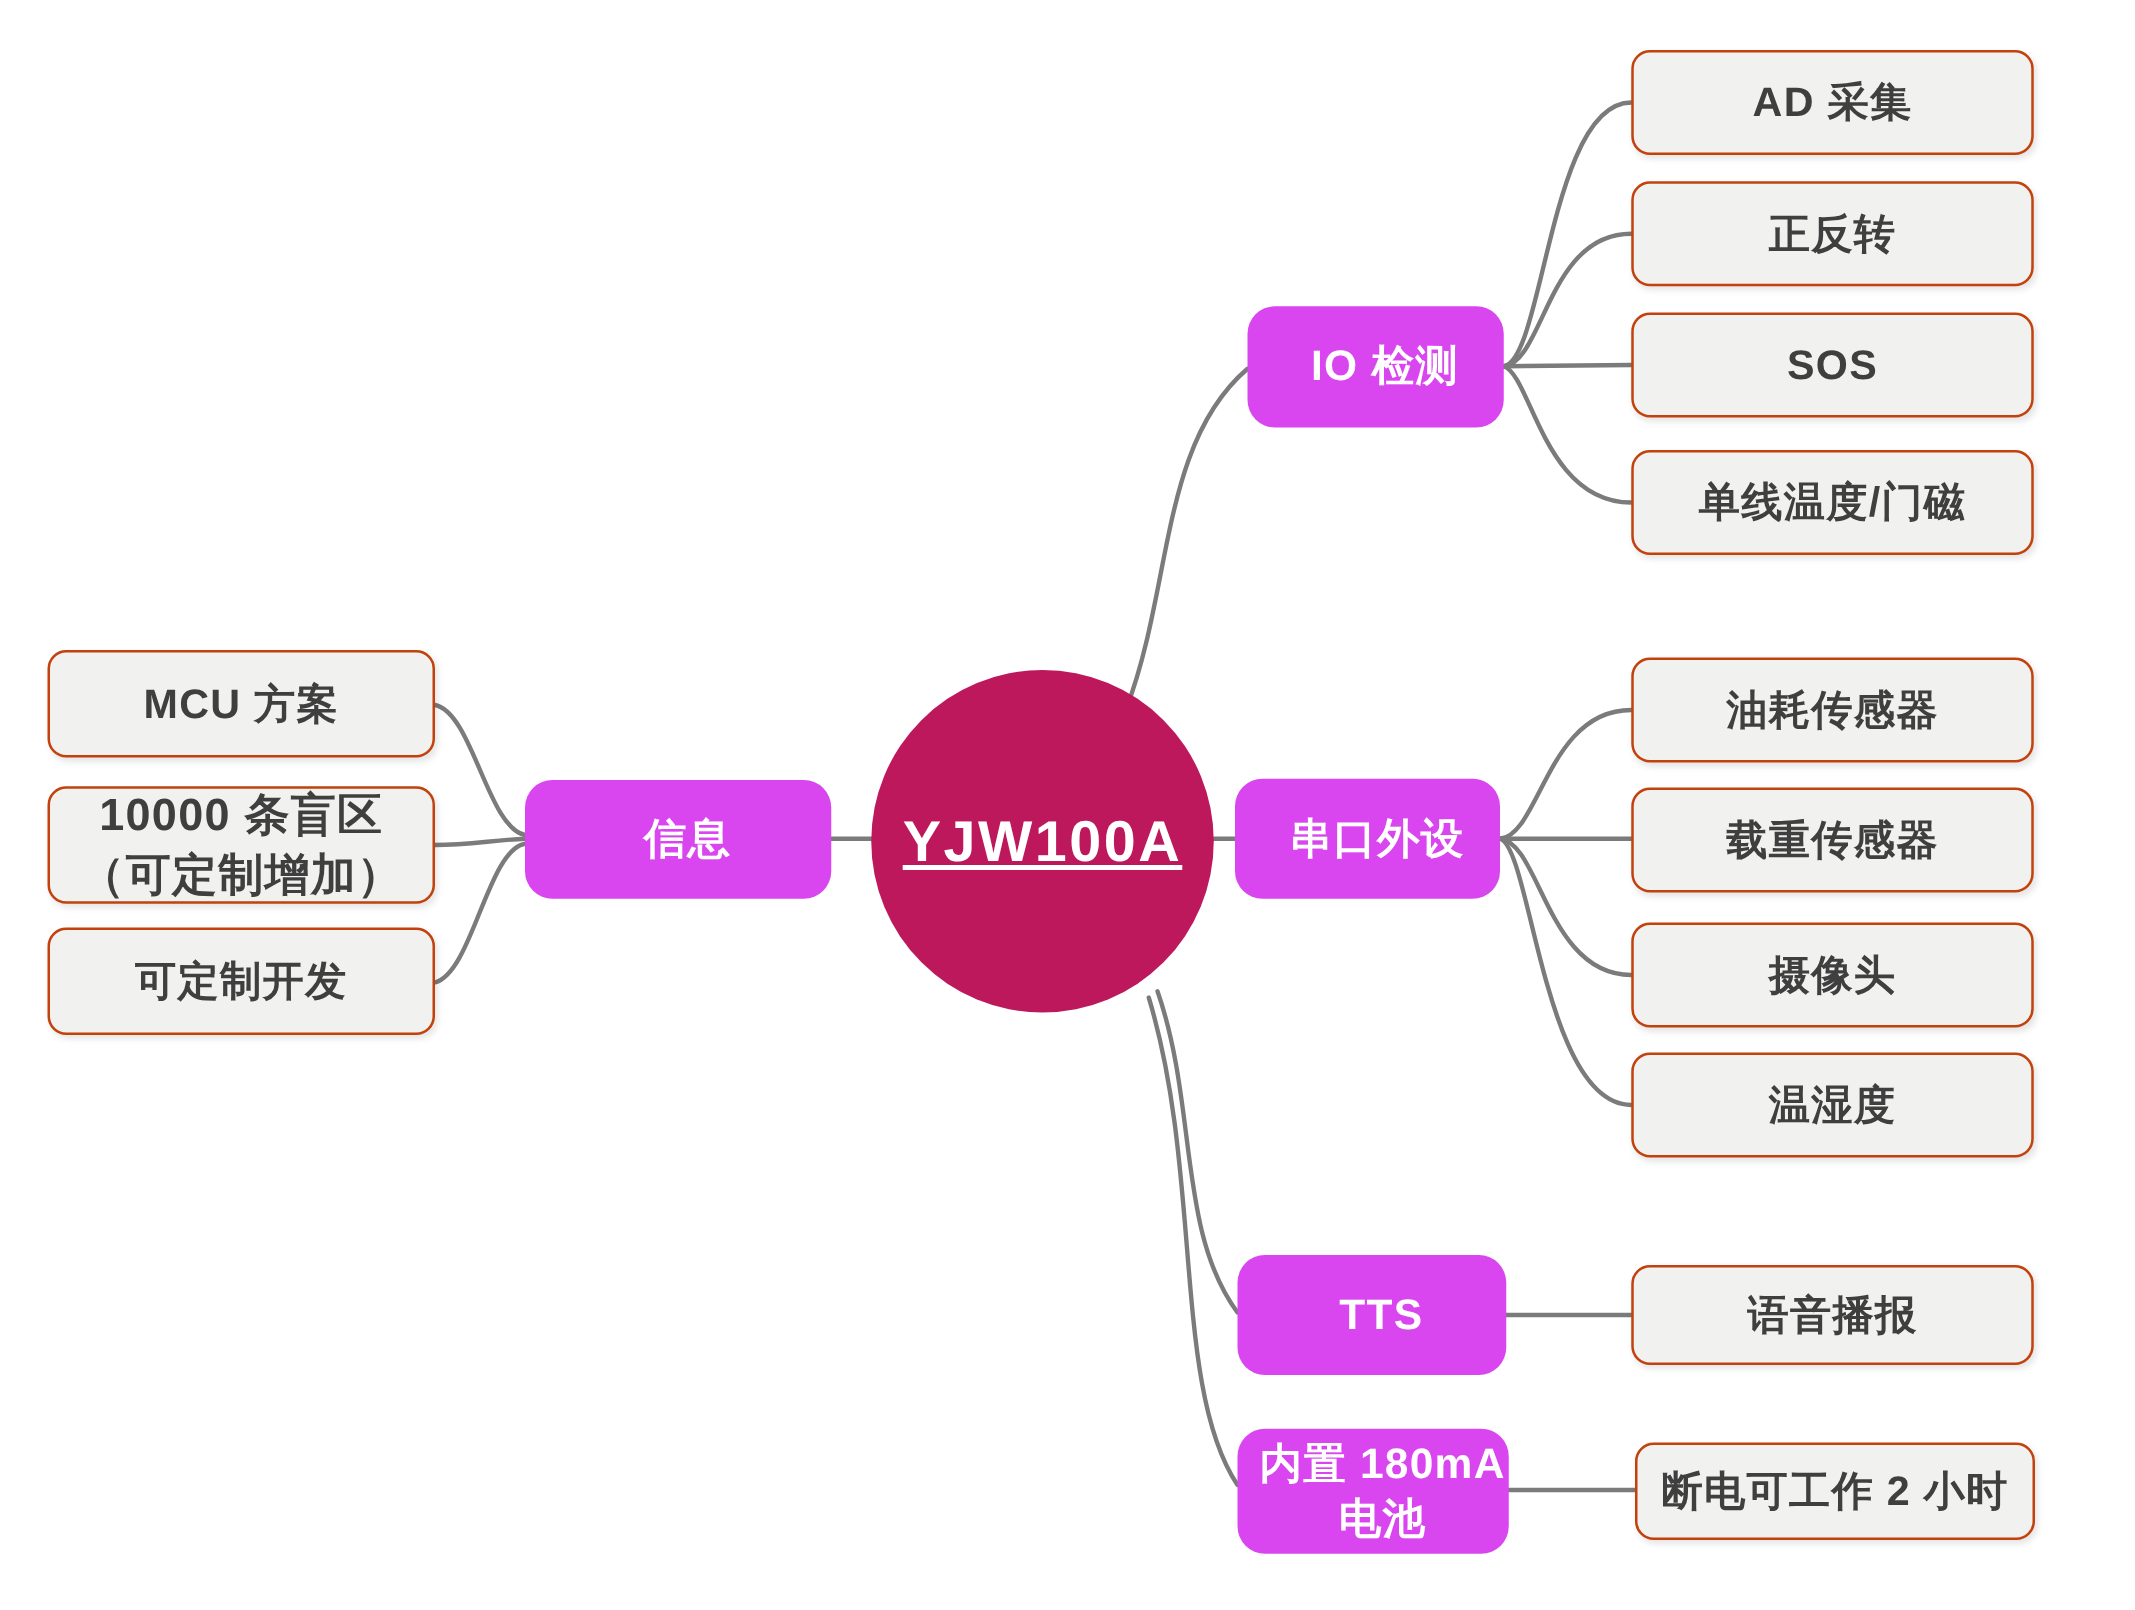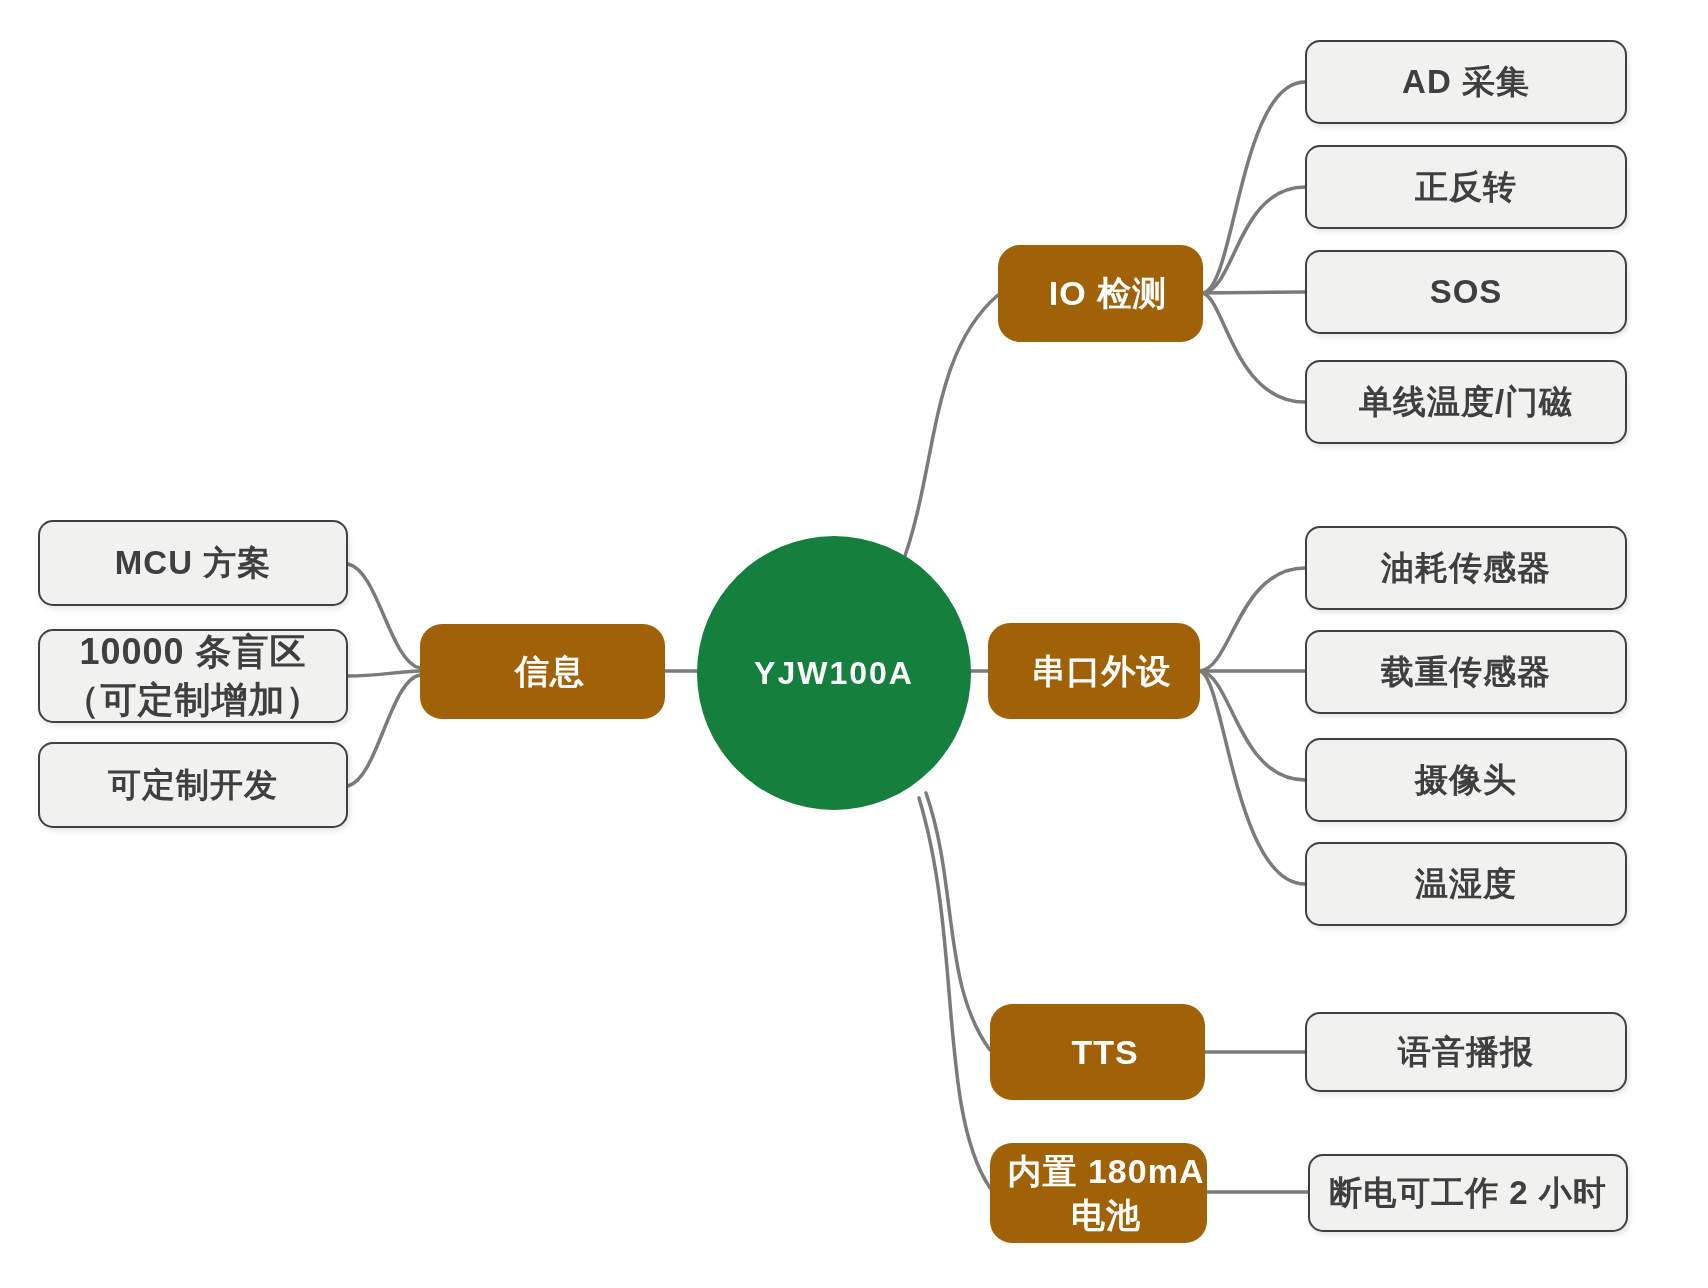--- a/index.html
+++ b/index.html
@@ -31,46 +31,47 @@
     position: absolute;
     display: flex;
     flex-direction: column;
     align-items: center;
     justify-content: center;
     text-align: center;
     box-sizing: border-box;
   }
   .leaf {
     background: #f1f1ef;
-    border: 2px solid #404040;
+    border: 2px solid #c2410c;
     border-radius: 15px;
     color: #3f3f3f;
     font-size: 33px;
     font-weight: bold;
     line-height: 1.32;
     box-shadow: 2px 3px 5px rgba(0,0,0,0.10);
     letter-spacing: 1px;
   }
   .branch {
-    background: #a16207;
+    background: #d946ef;
     border-radius: 22px;
     color: #ffffff;
     font-size: 34px;
     font-weight: bold;
     line-height: 1.3;
     letter-spacing: 1px;
     padding-left: 15px;
   }
   .root {
-    background: #15803d;
+    background: #be185d;
     border-radius: 50%;
     color: #ffffff;
-    font-size: 32px;
+    font-size: 46px;
     font-weight: bold;
     letter-spacing: 2px;
+    text-decoration: underline;
   }
   
   .leaf-mcu       { left: 38px;   top: 520px;  width: 310px; height: 86px; }
   .leaf-blind     { left: 38px;   top: 629px;  width: 310px; height: 94px; font-size: 36px; }
   .leaf-custom    { left: 38px;   top: 742px;  width: 310px; height: 86px; }
   
   .branch-info    { left: 420px;  top: 624px;  width: 245px; height: 95px; }
   
   .root-node      { left: 697px;  top: 536px;  width: 274px; height: 274px; }
   

